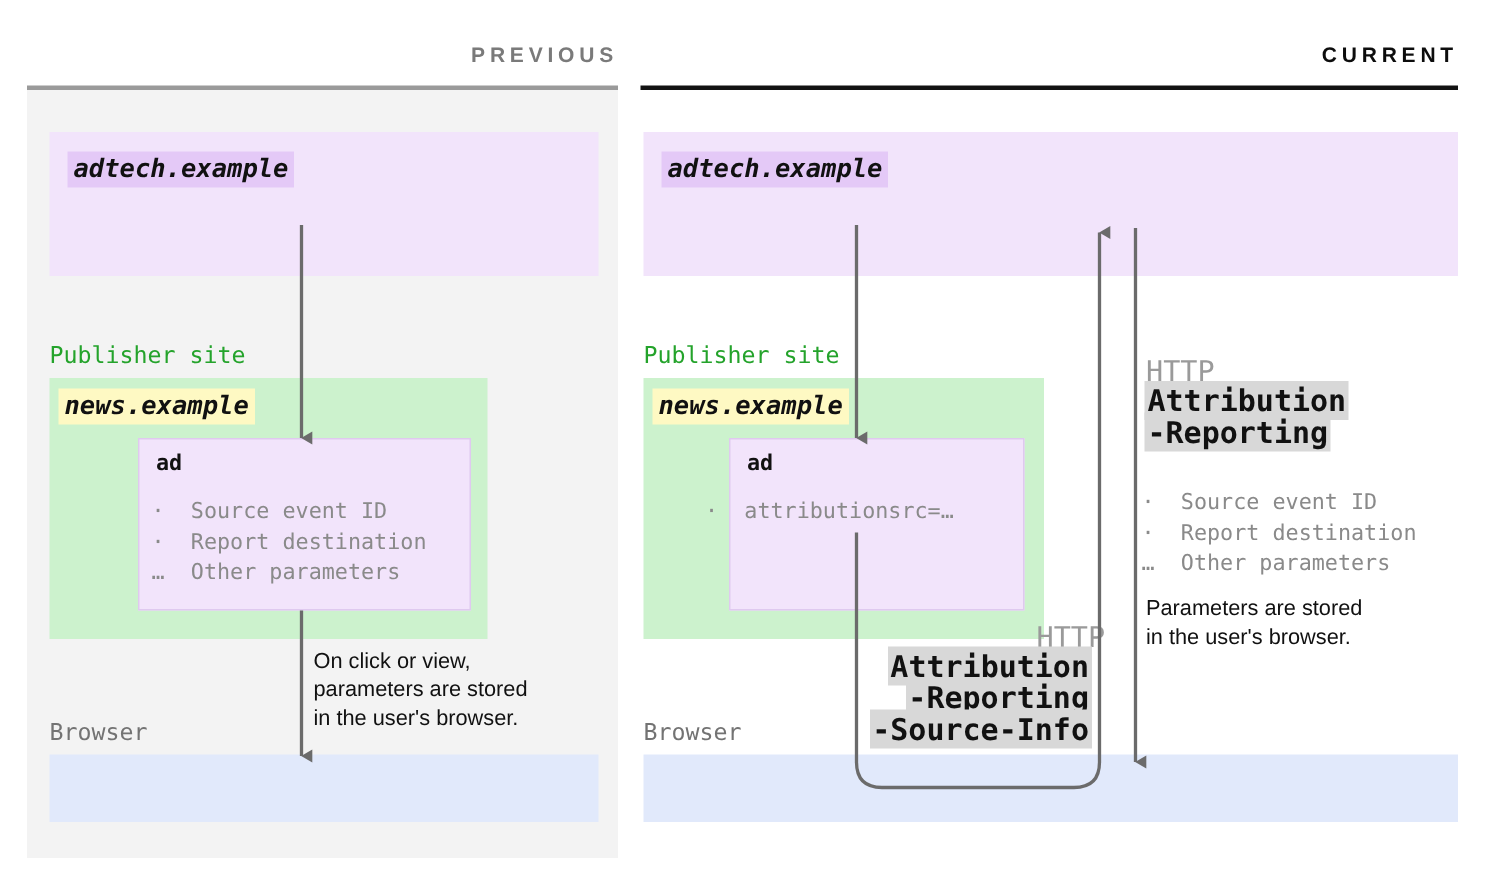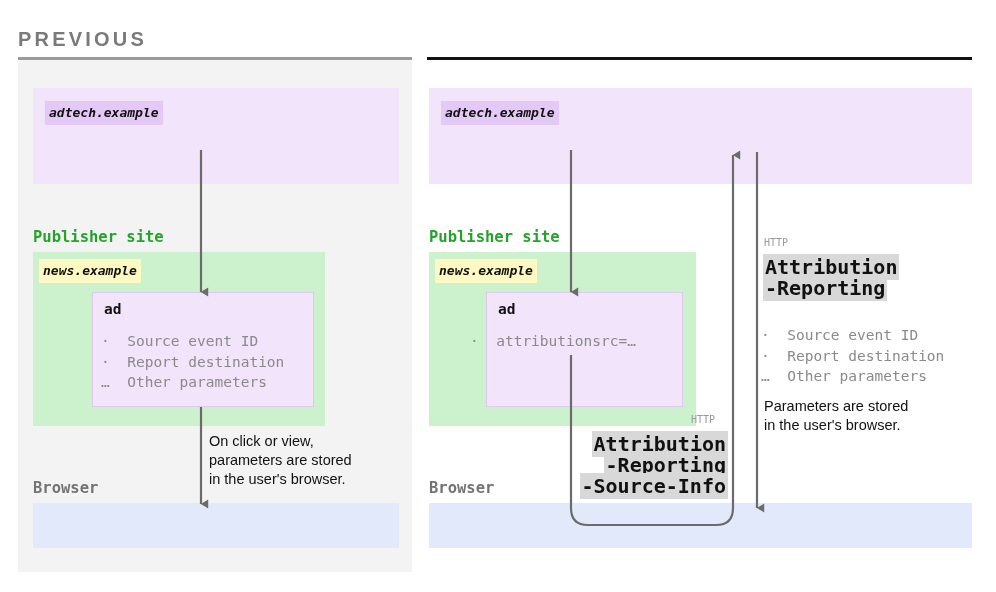--- a/index.html
+++ b/index.html
@@ -16,24 +16,24 @@
     width: 996px;
     height: 592px;
     background: #ffffff;
     overflow: hidden;
   }
 
   
   .panel-title {
     position: absolute;
     font-family: "Liberation Sans", sans-serif;
-    font-size: 20px;
+    font-size: 14px;
     font-weight: bold;
     letter-spacing: 3.2px;
-    text-align: left;
+    text-align: right;
     white-space: nowrap;
   }
   #title-previous {
     left: 18px; top: 28px; width: 394px;
     color: #7a7a7a;
   }
   #title-current {
     left: 427px; top: 28px; width: 545px;
     color: #0d0d0d;
   }
@@ -70,34 +70,34 @@
   .zone-purple { background: #f2e4fb; }
   .zone-green  { background: #ccf2cd; }
   .zone-blue   { background: #e1e9fb; }
 
   
   .chip {
     position: absolute;
     font-family: "DejaVu Sans Mono", monospace;
     font-style: italic;
     font-weight: bold;
-    font-size: 13px;
+    font-size: 17px;
     line-height: 20px;
     padding: 2px 4px;
     white-space: nowrap;
     color: #111111;
   }
   .chip-purple { background: #e4c9f7; }
   .chip-green  { background: #fef9c3; }
 
   
   .zone-label {
     position: absolute;
     font-family: "DejaVu Sans Mono", monospace;
-    font-weight: bold;
+    font-weight: normal;
     font-size: 15.5px;
     white-space: nowrap;
   }
   .label-green { color: #24a32b; }
   .label-blue  { color: #737373; }
 
   
   .ad-box {
     position: absolute;
     box-sizing: border-box;
@@ -128,21 +128,21 @@
     font-size: 14.5px;
     line-height: 19px;
     color: #111111;
     white-space: pre-line;
   }
 
   
   .http-word {
     position: absolute;
     font-family: "DejaVu Sans Mono", monospace;
-    font-size: 10px;
+    font-size: 19px;
     color: #9a9a9a;
     white-space: nowrap;
   }
   .hdr-line {
     font-family: "DejaVu Sans Mono", monospace;
     font-weight: bold;
     font-size: 20px;
     line-height: 21px;
     color: #111111;
     white-space: nowrap;
@@ -173,20 +173,21 @@
   }
 </style>
 </head>
 <body>
 
 <div id="canvas">
 
   <div class="panel-title" id="title-previous">PREVIOUS</div>
   <div class="divider" id="divider-previous"></div>
 
+  <div class="panel-title" id="title-current">CURRENT</div>
   <div class="divider" id="divider-current"></div>
 
   <div id="panel-previous-bg"></div>
   <div id="panel-current-bg"></div>
 
   <div class="zone zone-purple" style="left:33px; top:88px; width:366px; height:96px;"></div>
   <div class="chip chip-purple" style="left:45px; top:101px;">adtech.example</div>
 
   <div class="zone-label label-green" style="left:33px; top:228px;">Publisher site</div>
   <div class="zone zone-green" style="left:33px; top:252px; width:292px; height:174px;"></div>

